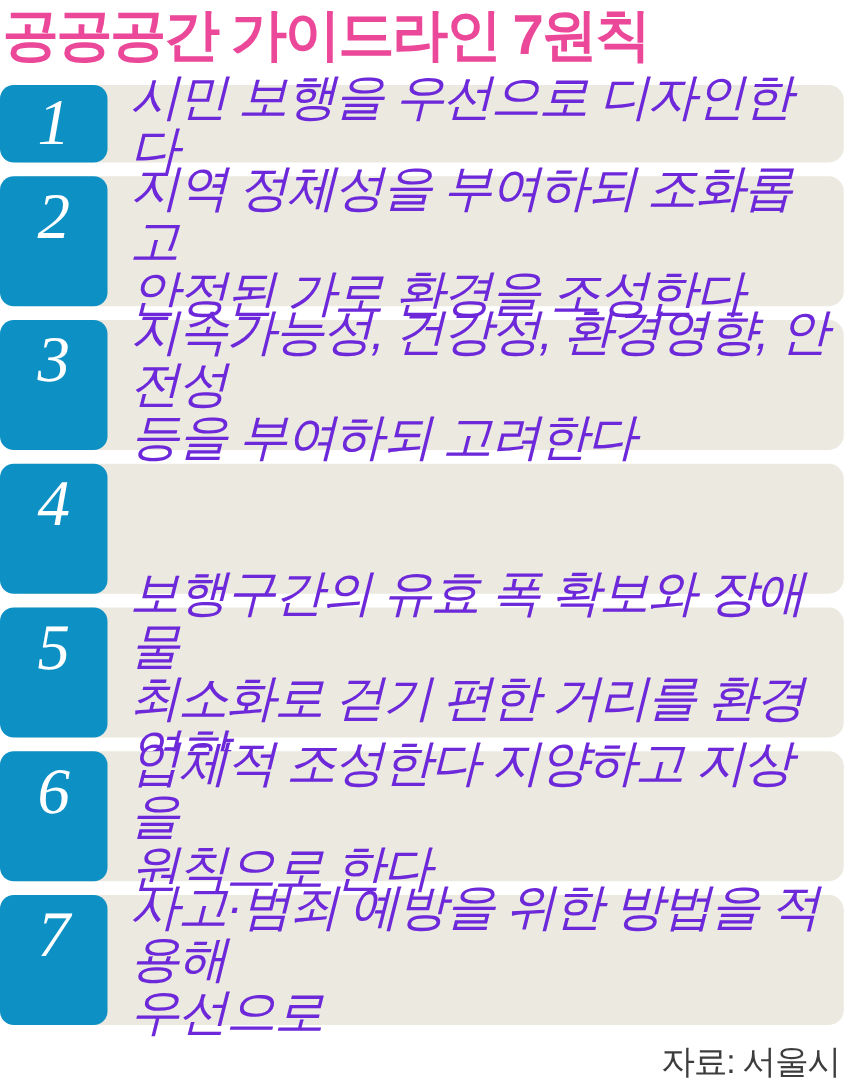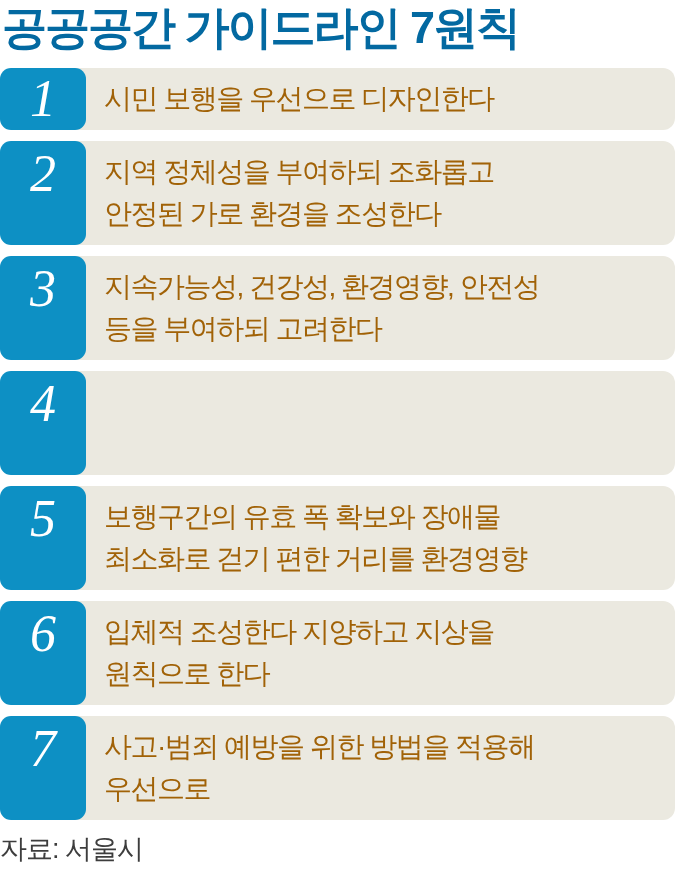--- a/index.html
+++ b/index.html
@@ -12,21 +12,21 @@
     height: 869px;
     overflow: hidden;
     font-family: "Liberation Sans", sans-serif;
     position: relative;
   }
   .title {
     font-size: 45px;
     line-height: 52px;
     font-weight: 800;
     letter-spacing: -2px;
-    color: #0369a1;
+    color: #ec4899;
     margin: 2px 0 14px 2px;
   }
   .principles {
     margin: 0;
   }
   .row {
     position: relative;
     height: 104px;
     margin: 0 5px 11px 0;
   }
@@ -69,27 +69,29 @@
     color: #ffffff;
   }
   .text {
     position: absolute;
     left: 104px;
     right: 8px;
     top: 0;
     bottom: 0;
     display: flex;
     align-items: center;
-    font-size: 28px;
+    font-size: 40px;
     line-height: 42px;
     letter-spacing: -1.5px;
-    color: #a16207;
+    color: #6d28d9;
     white-space: pre-line;
+    font-style: italic;
   }
   .source {
+    text-align: right;
     font-size: 27px;
     letter-spacing: -1px;
     color: #3d3d3d;
     margin: 8px 8px 0 0;
   }
 </style>
 </head>
 <body>
 
 <h1 class="title">공공공간 가이드라인 7원칙</h1>

